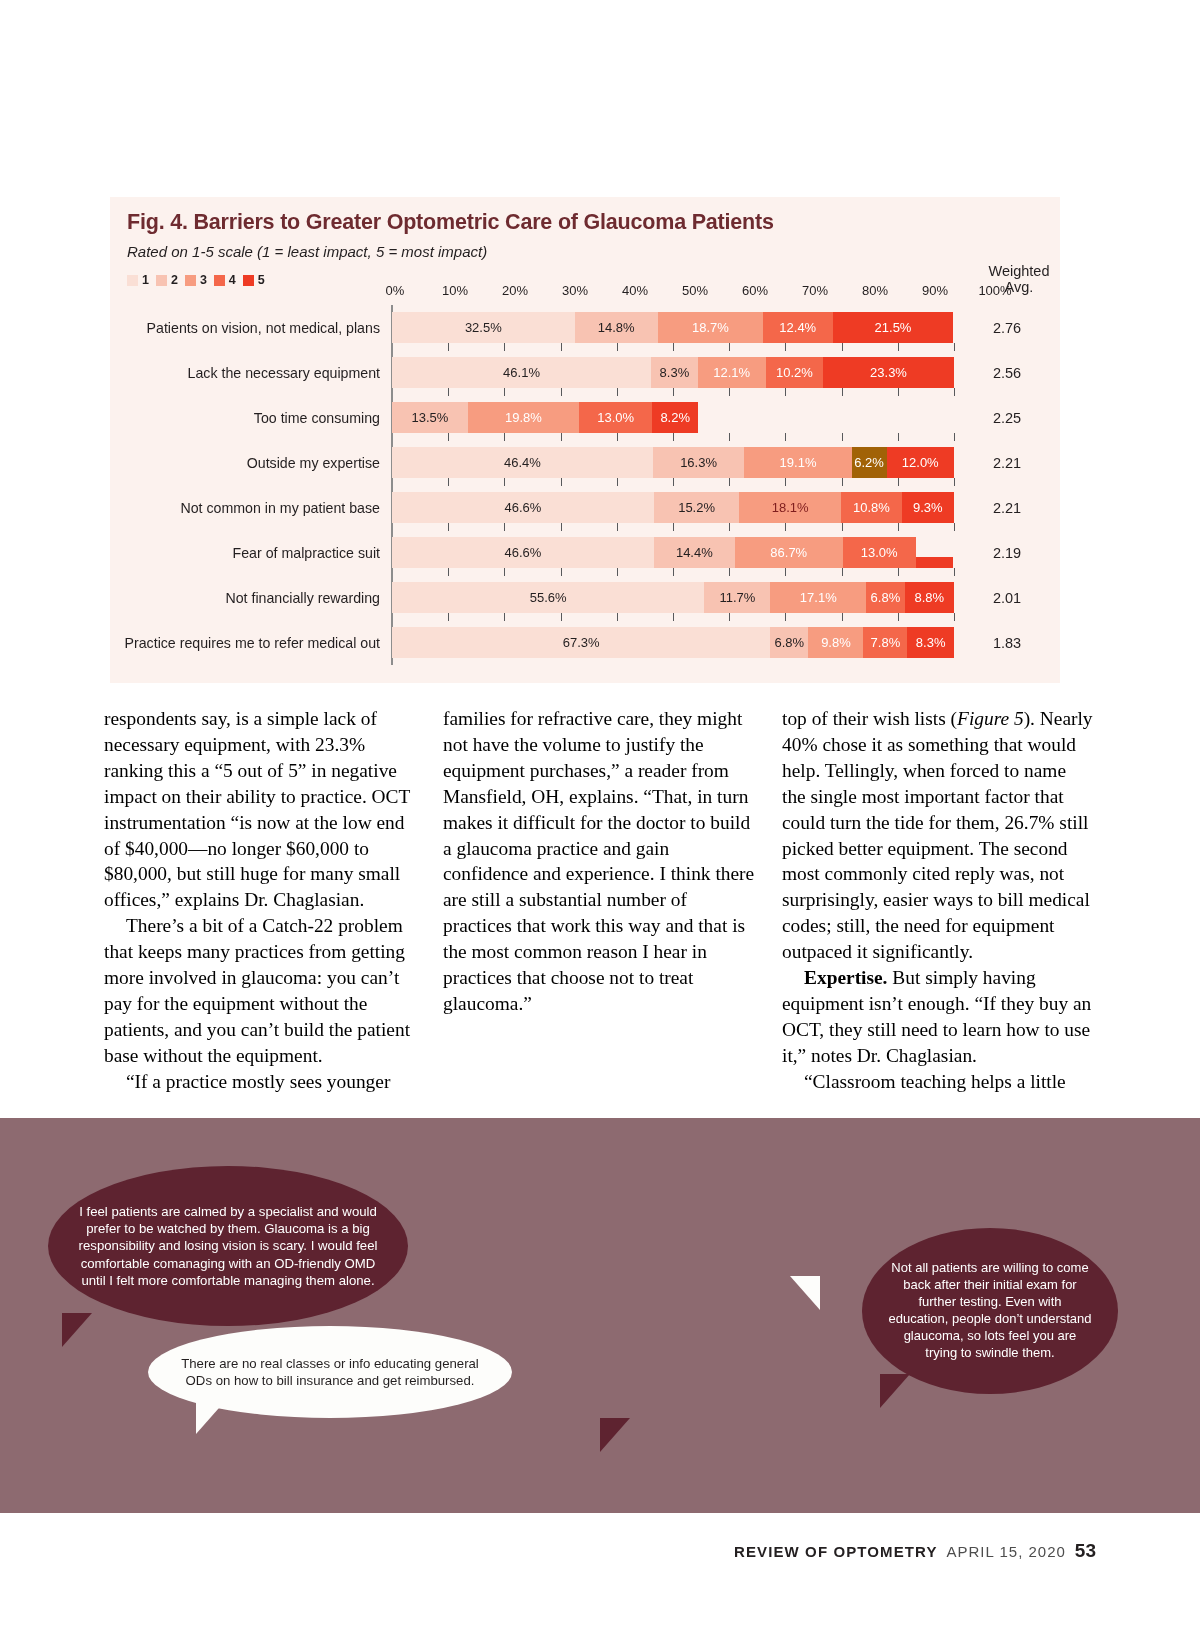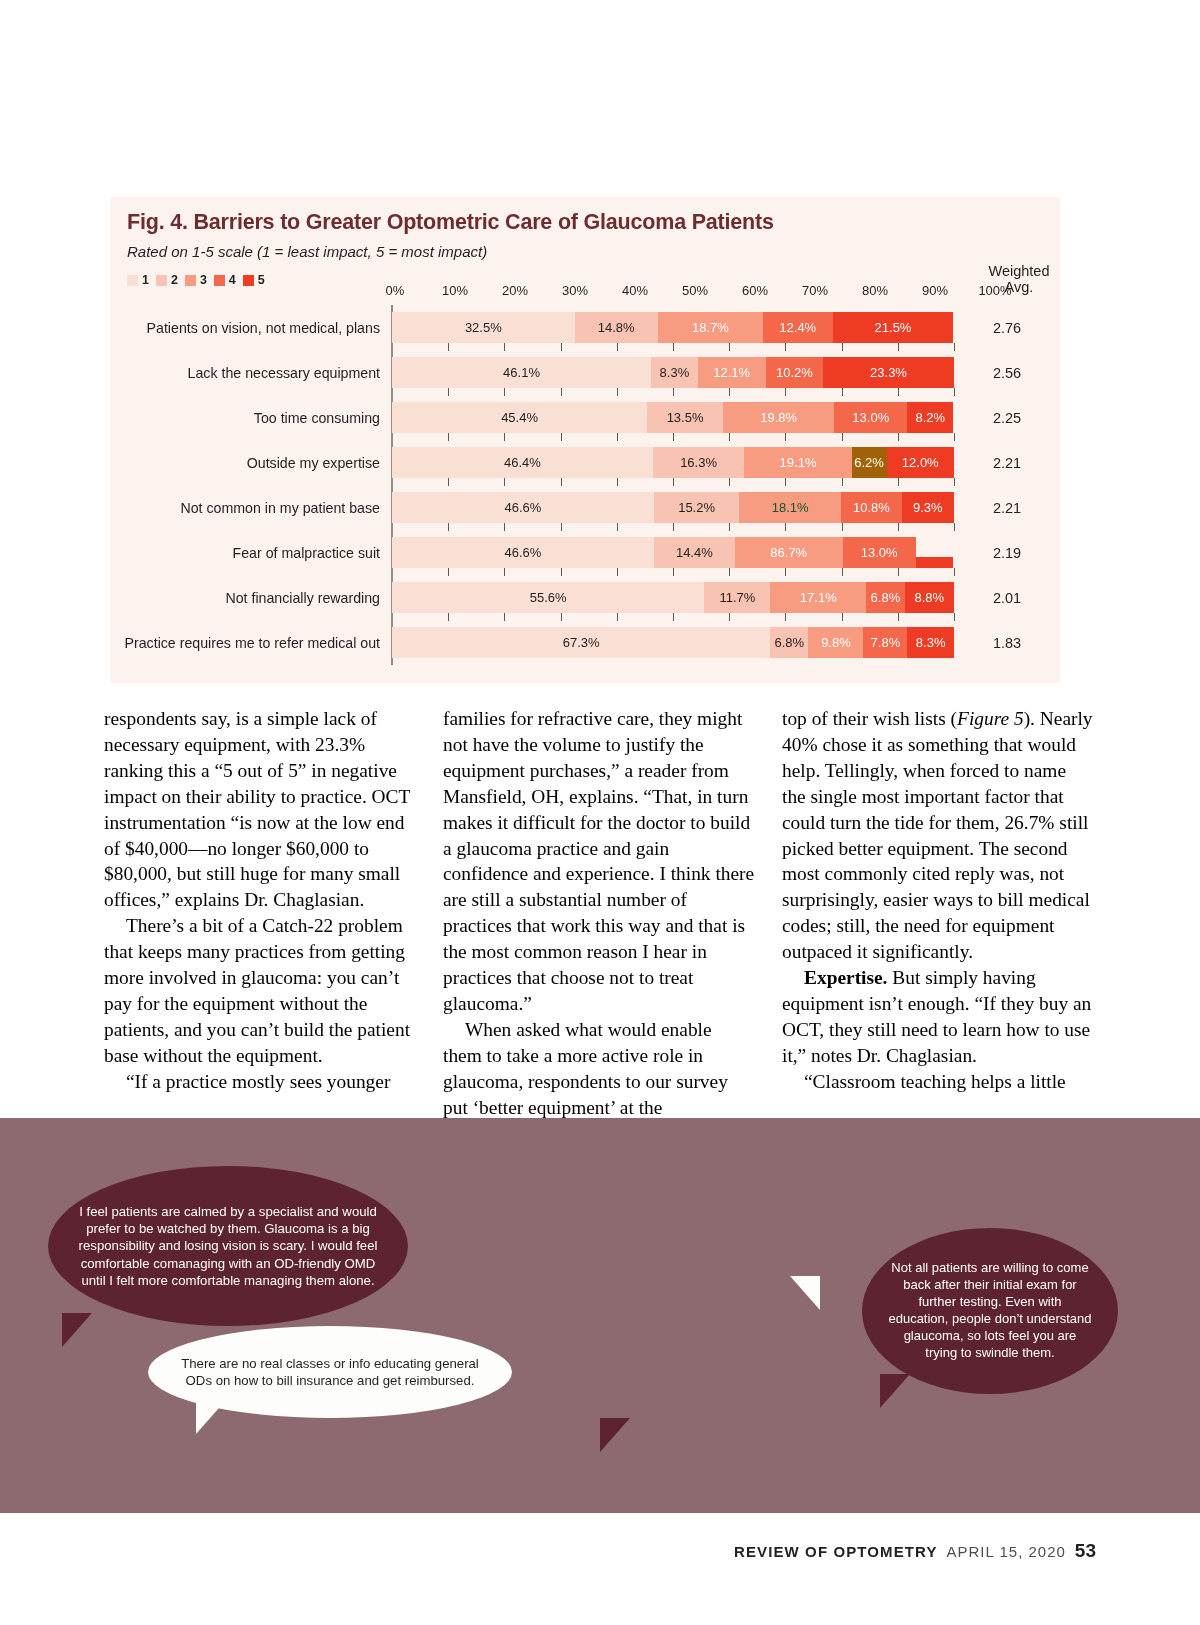--- a/index.html
+++ b/index.html
@@ -314,21 +314,20 @@
           <div class="gridline" style="left: 80%;"></div>
           <div class="gridline" style="left: 90%;"></div>
           <div class="gridline" style="left: 100%;"></div>
         </div>
         <div class="wavg">2.56</div>
       </div>
       <div class="row">
         <div class="row-label">Too time consuming</div>
         <div class="bar-area">
           <div class="bar-wrap">
-            <div class="seg" style="width: 45.4%; background: rgb(250, 223, 213); color: rgb(35, 31, 32);">45.4%</div>
             <div class="seg" style="width: 13.5%; background: rgb(248, 195, 178); color: rgb(35, 31, 32);">13.5%</div>
             <div class="seg" style="width: 19.8%; background: rgb(247, 156, 128); color: rgb(255, 255, 255);">19.8%</div>
             <div class="seg" style="width: 13%; background: rgb(244, 103, 74); color: rgb(255, 255, 255);">13.0%</div>
             <div class="seg" style="width: 8.2%; background: rgb(238, 59, 36); color: rgb(255, 255, 255);">8.2%</div>
           </div>
           <div class="gridline" style="left: 10%;"></div>
           <div class="gridline" style="left: 20%;"></div>
           <div class="gridline" style="left: 30%;"></div>
           <div class="gridline" style="left: 40%;"></div>
           <div class="gridline" style="left: 50%;"></div>
@@ -362,21 +361,21 @@
           <div class="gridline" style="left: 100%;"></div>
         </div>
         <div class="wavg">2.21</div>
       </div>
       <div class="row">
         <div class="row-label">Not common in my patient base</div>
         <div class="bar-area">
           <div class="bar-wrap">
             <div class="seg" style="width: 46.6%; background: rgb(250, 223, 213); color: rgb(35, 31, 32);">46.6%</div>
             <div class="seg" style="width: 15.2%; background: rgb(248, 195, 178); color: rgb(35, 31, 32);">15.2%</div>
-            <div class="seg" style="width: 18.1%; background: rgb(247, 156, 128); color: #14532d;">18.1%</div>
+            <div class="seg" style="width: 18.1%; background: rgb(247, 156, 128); color: #7f1d1d;">18.1%</div>
             <div class="seg" style="width: 10.8%; background: rgb(244, 103, 74); color: rgb(255, 255, 255);">10.8%</div>
             <div class="seg" style="width: 9.3%; background: rgb(238, 59, 36); color: rgb(255, 255, 255);">9.3%</div>
           </div>
           <div class="gridline" style="left: 10%;"></div>
           <div class="gridline" style="left: 20%;"></div>
           <div class="gridline" style="left: 30%;"></div>
           <div class="gridline" style="left: 40%;"></div>
           <div class="gridline" style="left: 50%;"></div>
           <div class="gridline" style="left: 60%;"></div>
           <div class="gridline" style="left: 70%;"></div>
@@ -449,21 +448,20 @@
 </div>
 
 <div class="article">
   <div class="col">
     <p>respondents say, is a simple lack of necessary equipment, with 23.3% ranking this a “5 out of 5” in negative impact on their ability to practice. OCT instrumentation “is now at the low end of $40,000—no longer $60,000 to $80,000, but still huge for many small offices,” explains Dr. Chaglasian.</p>
     <p class="indent">There’s a bit of a Catch-22 problem that keeps many practices from getting more involved in glaucoma: you can’t pay for the equipment without the patients, and you can’t build the patient base without the equipment.</p>
     <p class="indent">“If a practice mostly sees younger</p>
   </div>
   <div class="col">
     <p>families for refractive care, they might not have the volume to justify the equipment purchases,” a reader from Mansfield, OH, explains. “That, in turn makes it difficult for the doctor to build a glaucoma practice and gain confidence and experience. I think there are still a substantial number of practices that work this way and that is the most common reason I hear in practices that choose not to treat glaucoma.”</p>
-    <p class="indent">When asked what would enable them to take a more active role in glaucoma, respondents to our survey put ‘better equipment’ at the</p>
   </div>
   <div class="col">
     <p><span>top of their wish lists (</span><span class="it">Figure 5</span><span>). Nearly 40% chose it as something that would help. Tellingly, when forced to name the single most important factor that could turn the tide for them, 26.7% still picked better equipment. The second most commonly cited reply was, not surprisingly, easier ways to bill medical codes; still, the need for equipment outpaced it significantly.</span></p>
     <p class="indent"><span class="bi">Expertise.</span><span> But simply having equipment isn’t enough. “If they buy an OCT, they still need to learn how to use it,” notes Dr. Chaglasian.</span></p>
     <p class="indent">“Classroom teaching helps a little</p>
   </div>
 </div>
 
 <div class="quote-band" id="quote-band">
     <div class="tail" style="left: 62px; top: 195px; border-top: 34px solid rgb(94, 35, 48); border-right: 30px solid transparent;"></div>

